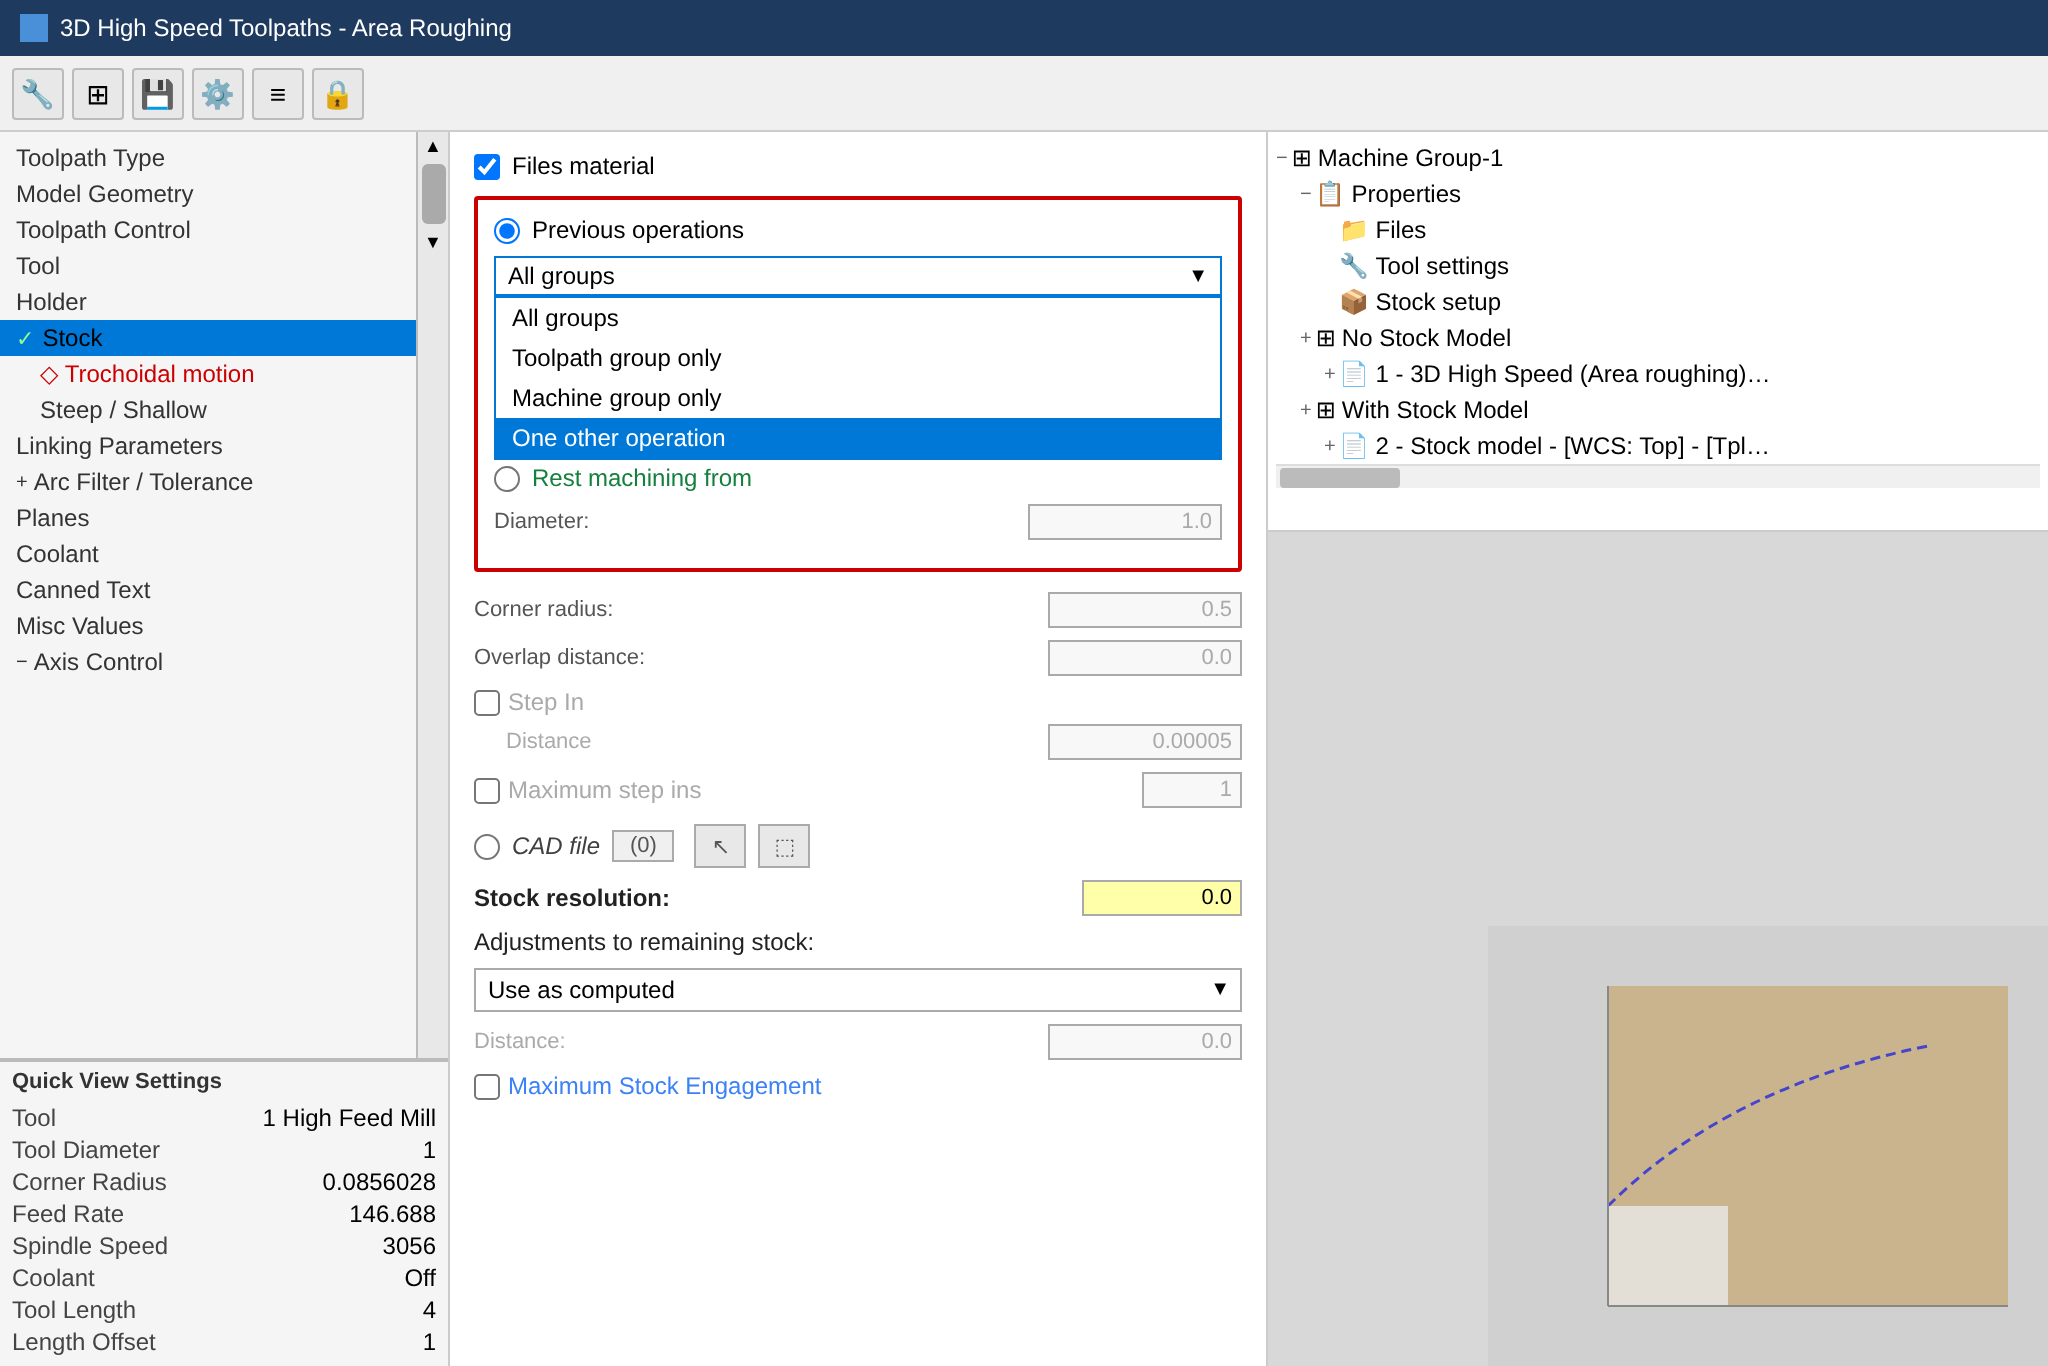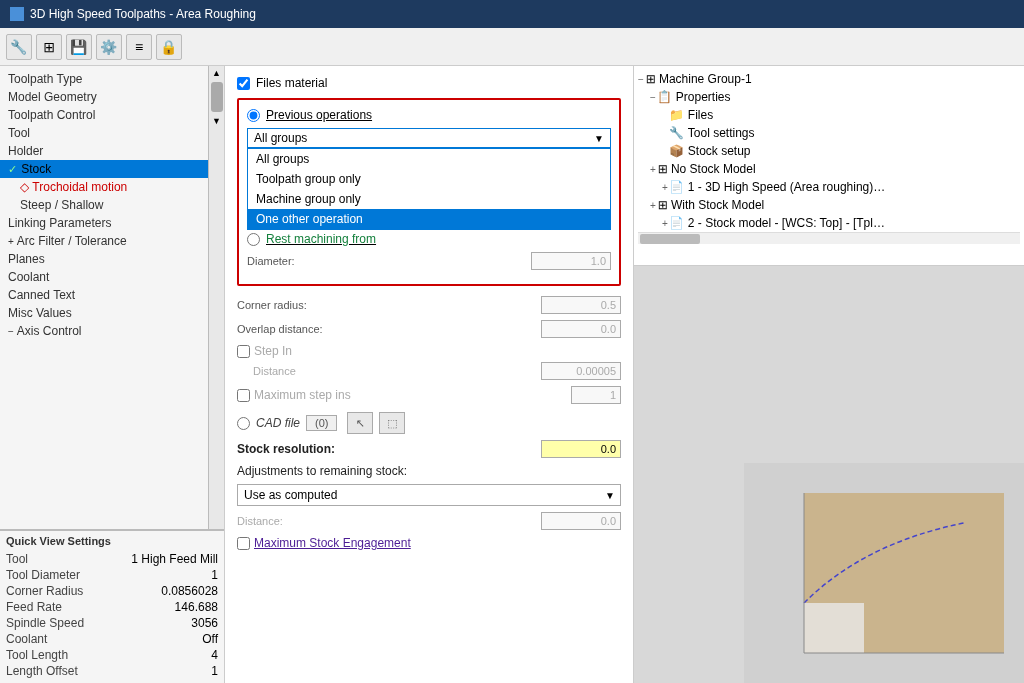--- a/index.html
+++ b/index.html
@@ -134,21 +134,20 @@
       padding: 8px;
       border-radius: 2px;
       margin-bottom: 10px;
     }
     .radio-row {
       display: flex;
       align-items: center;
       gap: 6px;
       margin-bottom: 6px;
       font-size: 12px;
-      text-decoration: underline;
     }
     .dropdown-wrapper {
       position: relative;
       margin-bottom: 4px;
     }
     .dropdown-select {
       width: 100%;
       padding: 3px 6px;
       border: 1px solid #aaa;
       background: white;
@@ -175,21 +174,21 @@
 
     .form-row {
       display: flex;
       align-items: center;
       justify-content: space-between;
       margin-bottom: 6px;
       color: #555;
     }
     .form-row label { font-size: 11px; color: #555; }
     .form-input {
-      width: 80px;
+      width: 97px;
       padding: 2px 4px;
       border: 1px solid #aaa;
       background: #f8f8f8;
       text-align: right;
       font-size: 11px;
     }
     .form-input.yellow { background: #ffffaa; }
 
     .checkbox-label {
       display: flex;
@@ -457,21 +456,21 @@
       <span class="dropdown-arrow">▼</span>
     </div>
 
     <div class="form-row">
       <label style="color:#aaa;">Distance:</label>
       <input type="text" class="form-input" value="0.0" style="color: rgb(170, 170, 170);">
     </div>
 
     <div class="checkbox-label">
       <input type="checkbox" style="">
-      <span style="color:#4c1d95;text-decoration:underline;">Maximum Stock Engagement</span>
+      <span style="color:#3b82f6;">Maximum Stock Engagement</span>
     </div>
 
   </div>
 
   <div class="right-panel">
 
     <div class="tree-view">
 
       <div class="tree-item">
         <span class="tree-expand">−</span>

